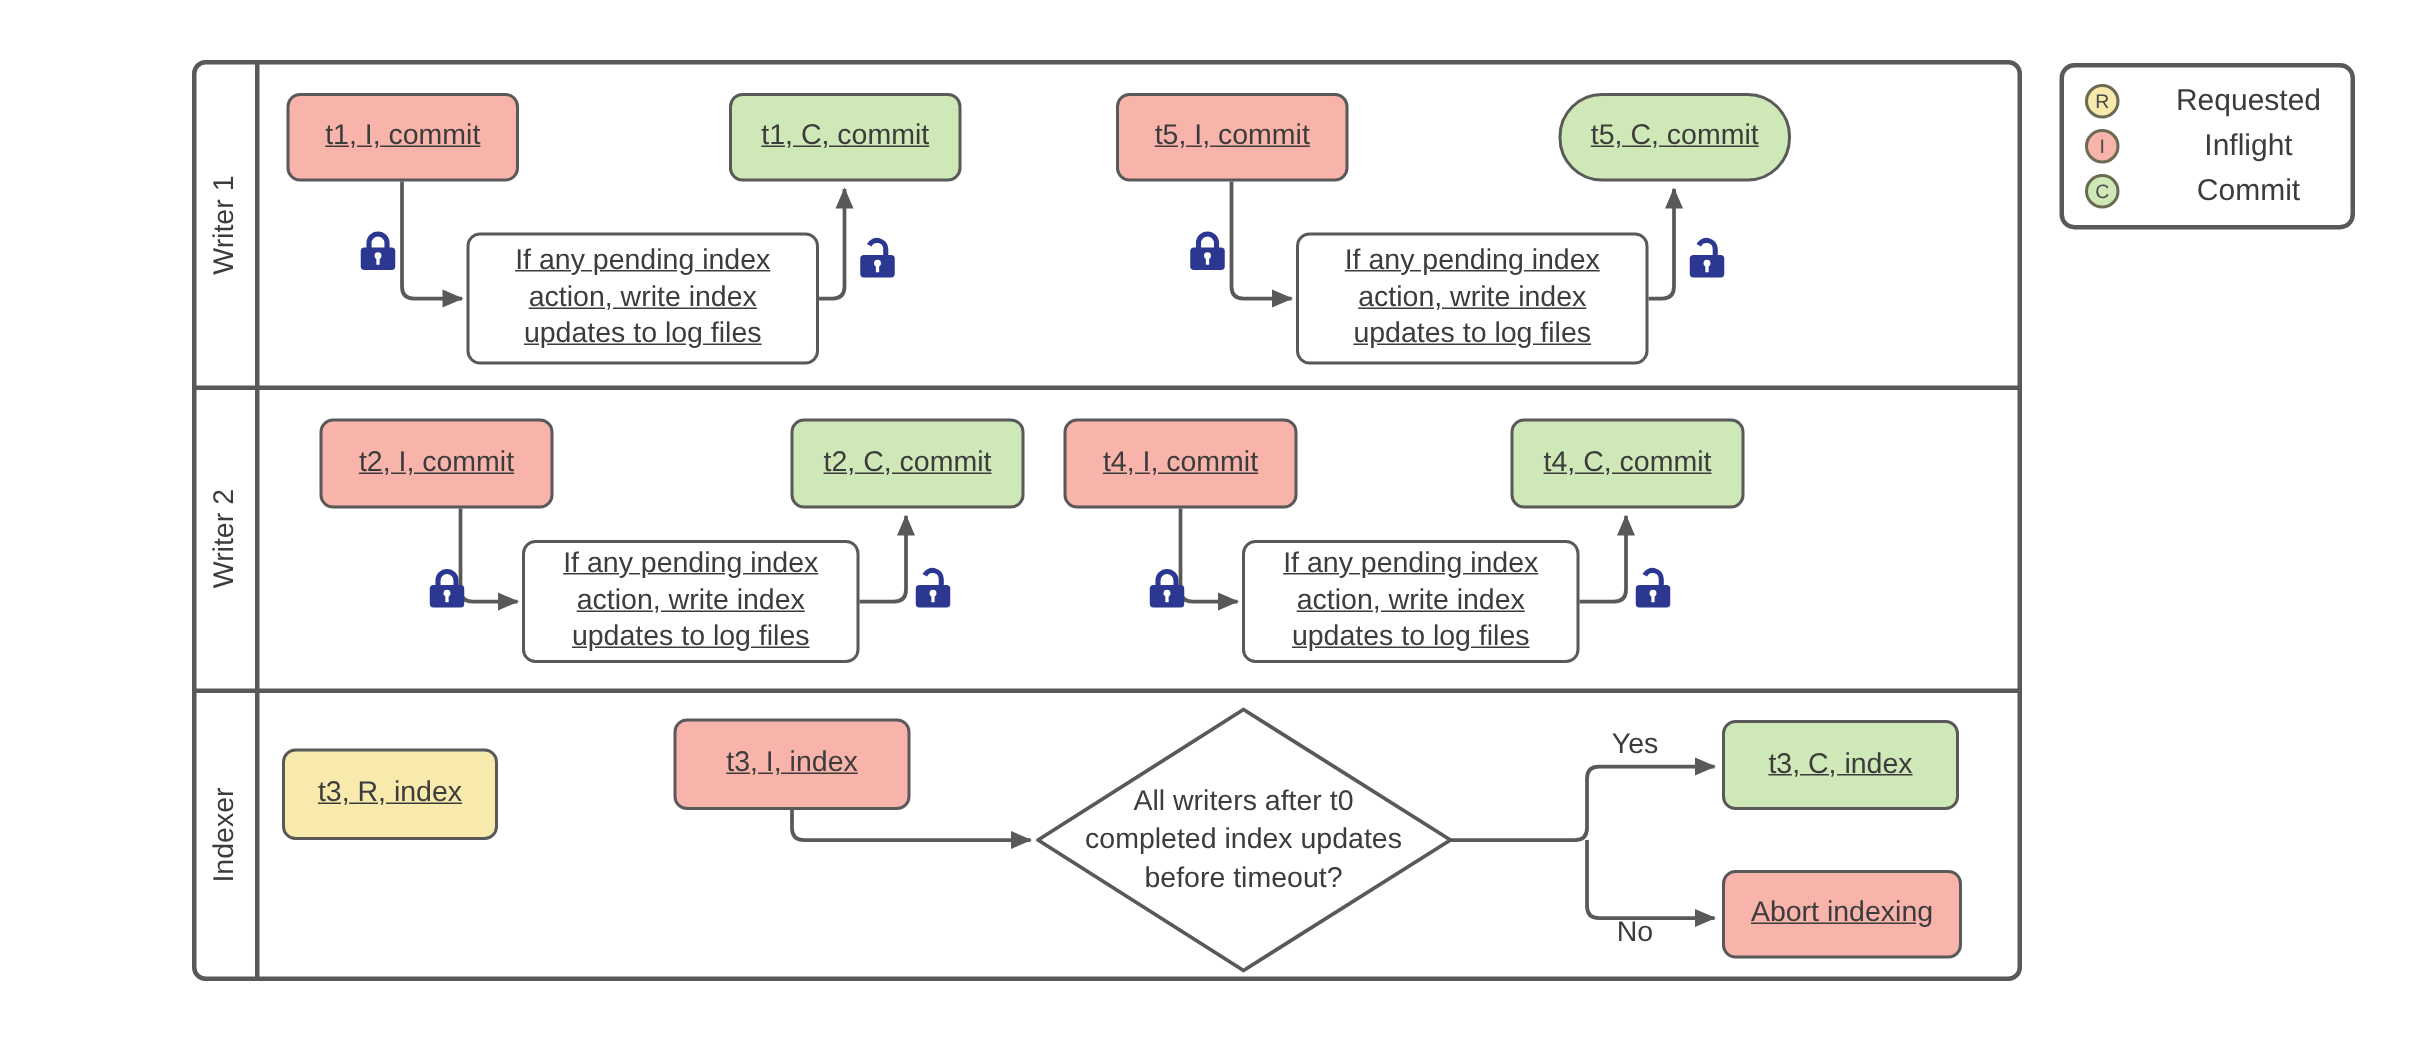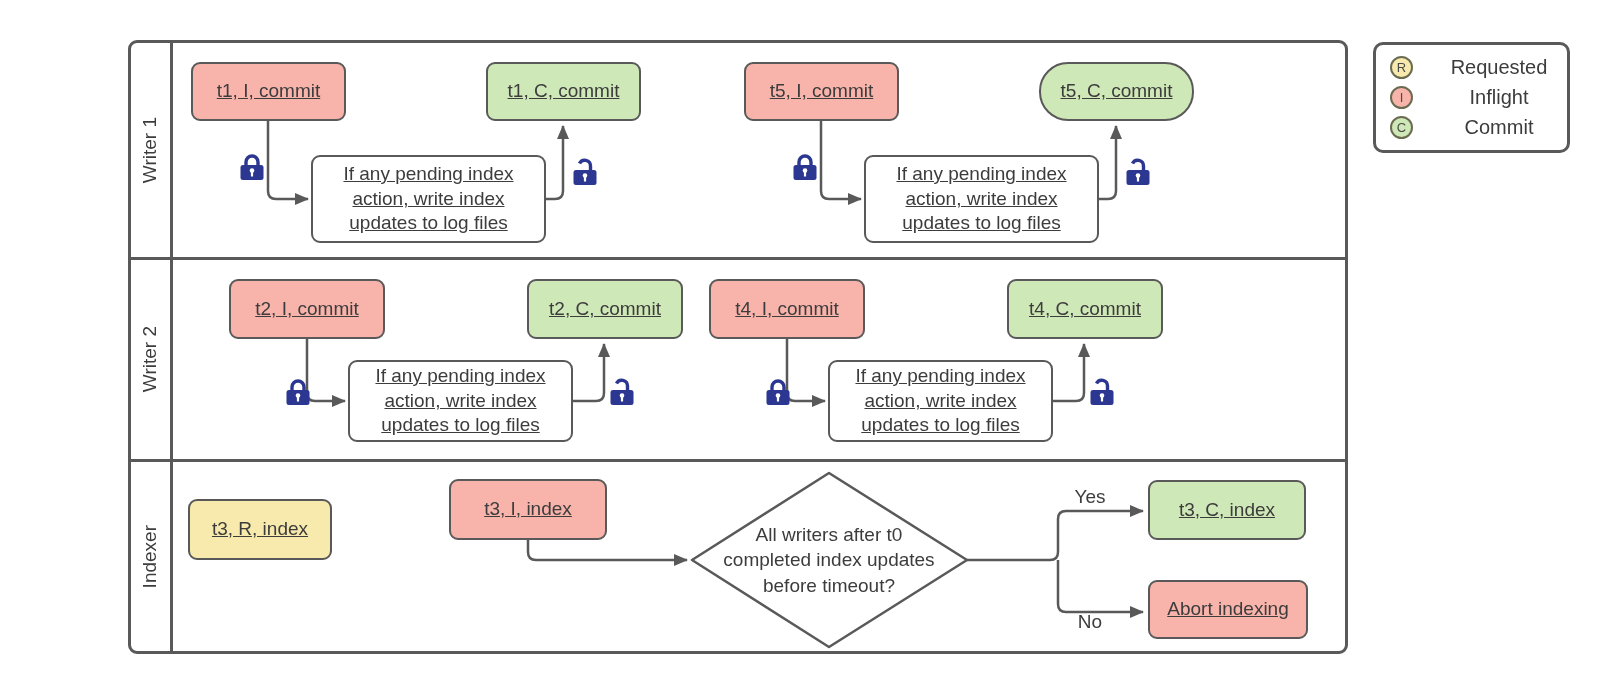--- a/index.html
+++ b/index.html
@@ -143,21 +143,21 @@
     </g>
   </svg>
 
   <div class="abs node fill-inflight" style="left:191px;top:62px;width:155px;height:59px;">t1, I, commit</div>
   <div class="abs node fill-commit" style="left:486px;top:62px;width:155px;height:59px;">t1, C, commit</div>
   <div class="abs node fill-white action" style="left:311px;top:155px;width:235px;height:88px;">If any pending index action, write index updates to log files</div>
   <div class="abs node fill-inflight" style="left:744px;top:62px;width:155px;height:59px;">t5, I, commit</div>
   <div class="abs node fill-commit" style="left:1039px;top:62px;width:155px;height:59px;border-radius:29px;">t5, C, commit</div>
   <div class="abs node fill-white action" style="left:864px;top:155px;width:235px;height:88px;">If any pending index action, write index updates to log files</div>
 
-  <div class="abs node fill-inflight" style="left:229px;top:279px;width:156px;height:60px;">t2, I, commit</div>
+  <div class="abs node fill-inflight" style="left:213px;top:279px;width:156px;height:60px;">t2, I, commit</div>
   <div class="abs node fill-commit" style="left:527px;top:279px;width:156px;height:60px;">t2, C, commit</div>
   <div class="abs node fill-white action" style="left:348px;top:360px;width:225px;height:82px;">If any pending index action, write index updates to log files</div>
   <div class="abs node fill-inflight" style="left:709px;top:279px;width:156px;height:60px;">t4, I, commit</div>
   <div class="abs node fill-commit" style="left:1007px;top:279px;width:156px;height:60px;">t4, C, commit</div>
   <div class="abs node fill-white action" style="left:828px;top:360px;width:225px;height:82px;">If any pending index action, write index updates to log files</div>
 
   <div class="abs node fill-requested" style="left:188px;top:479px;width:144px;height:61px;margin-top:20px;">t3, R, index</div>
   <div class="abs node fill-inflight" style="left:449px;top:479px;width:158px;height:61px;">t3, I, index</div>
   <div class="abs decision-text" style="left:712px;top:492px;width:234px;height:136px;">All writers after t0 completed index updates before timeout?</div>
   <div class="abs node fill-commit" style="left:1148px;top:480px;width:158px;height:60px;">t3, C, index</div>

